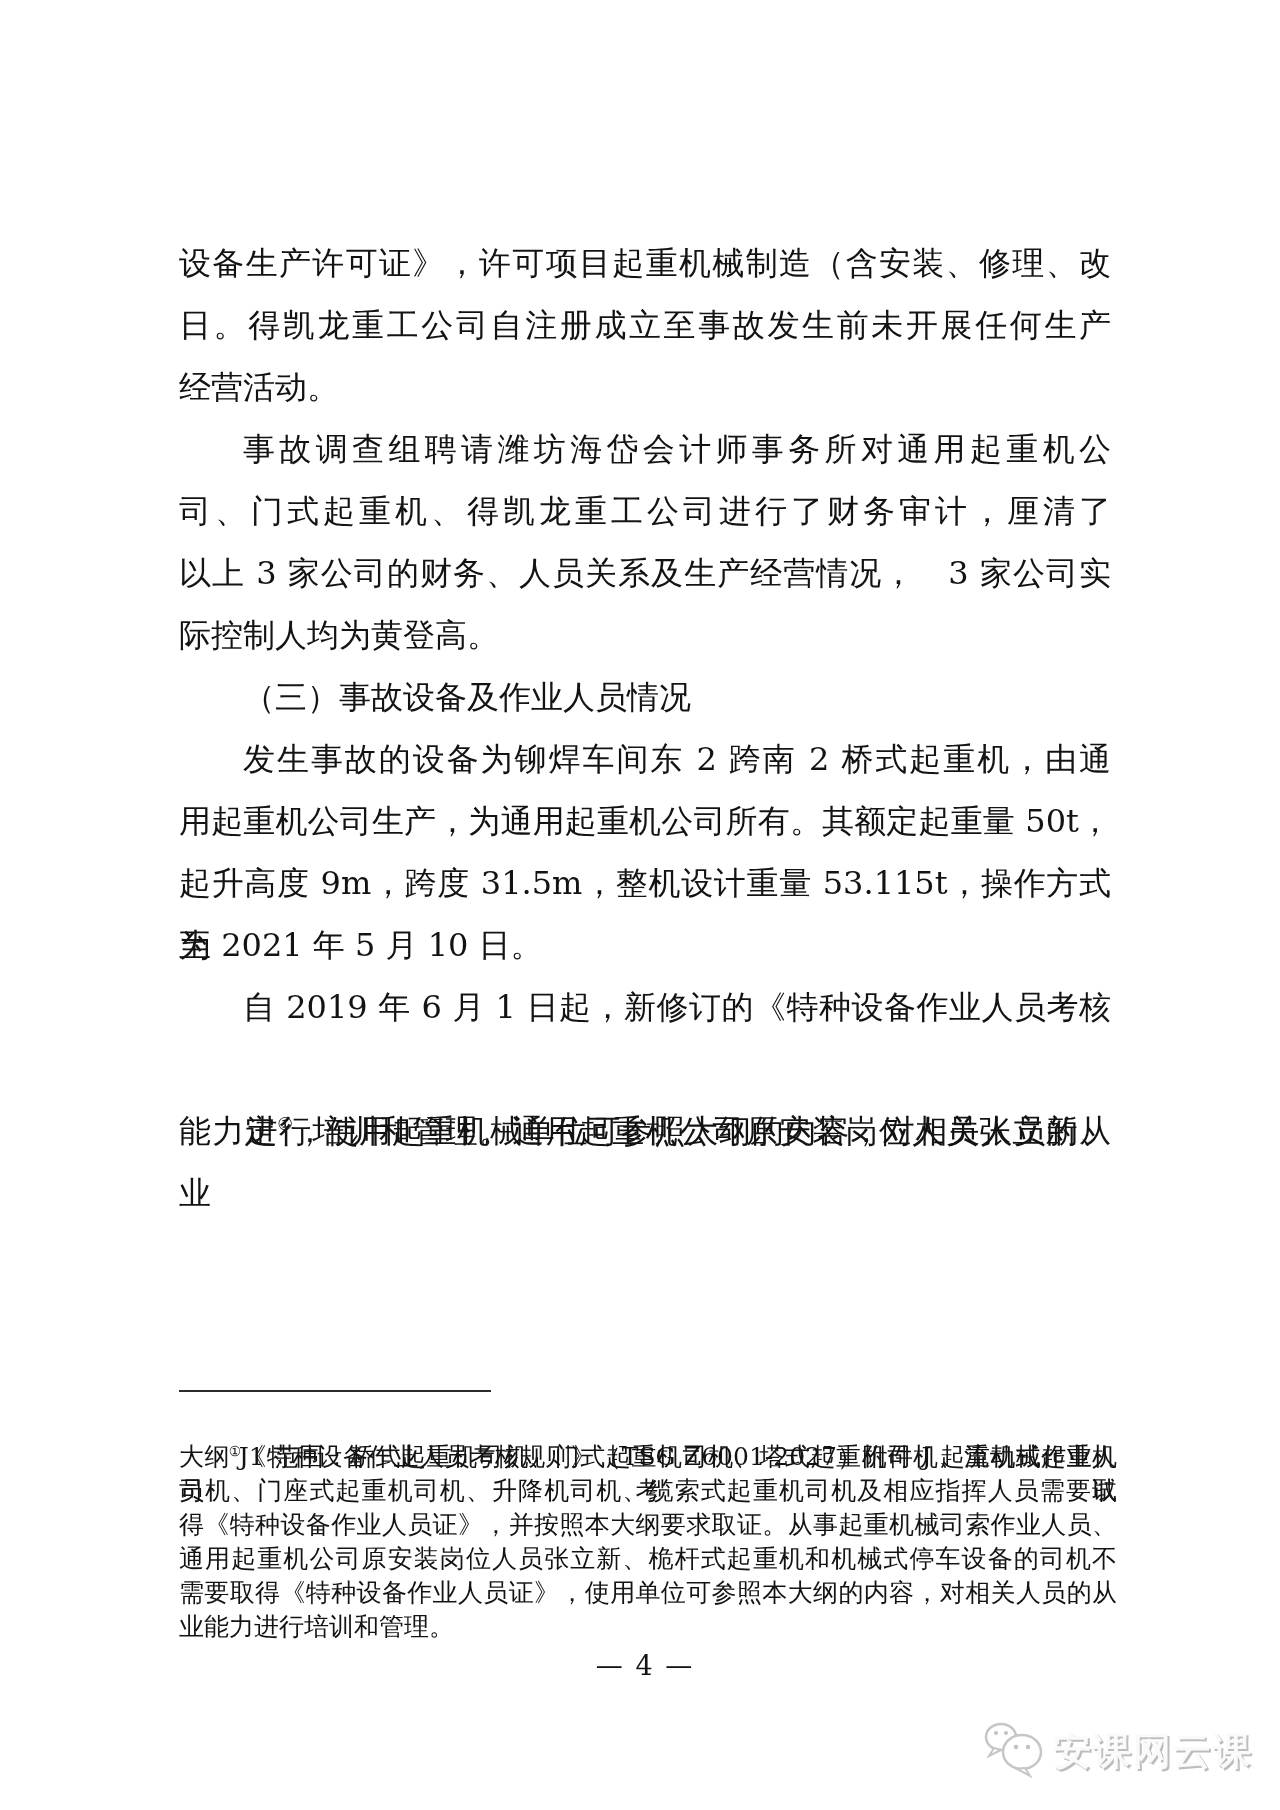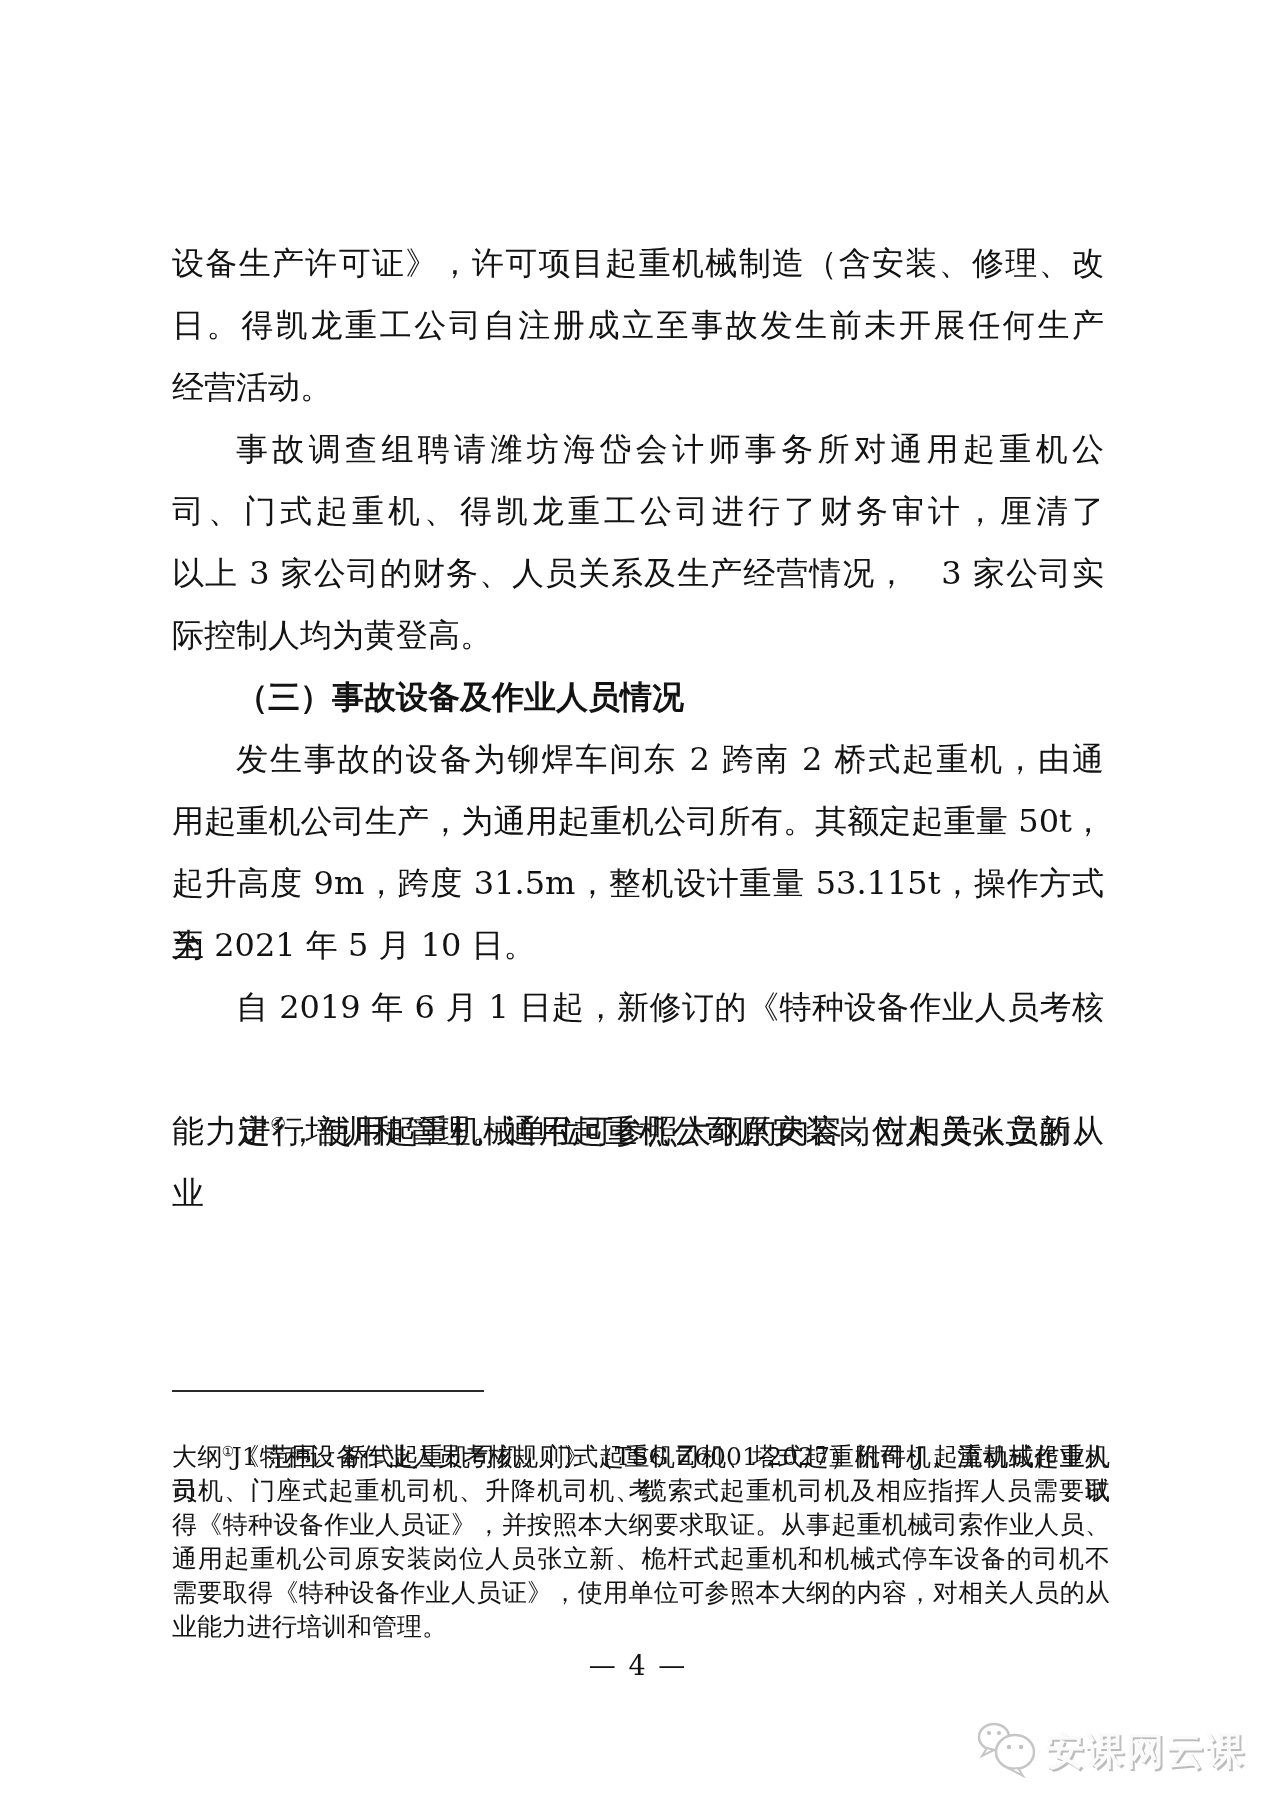--- a/index.html
+++ b/index.html
@@ -4,36 +4,37 @@
 <style>
   html, body { margin: 0; padding: 0; background: #ffffff; }
   .page {
     position: relative;
     width: 1248px;
     height: 1810px;
     background: #ffffff;
     color: #131313;
     font-family: "DejaVu Serif", "Liberation Serif", serif;
     overflow: hidden;
+    margin-left: 7px;
   }
   .doc-body {
     position: absolute;
     left: 172px;
     top: 232px;
     width: 932px;
     font-size: 32px;
   }
   .ln {
     height: 62px;
     line-height: 62px;
     white-space: pre-wrap;
   }
   .j { text-align: justify; text-align-last: justify; }
   .ind { text-indent: 2em; }
-  .head { font-weight: bold; }
+  .head { font-weight: normal; }
   sup.ref {
     font-size: 0.55em;
     vertical-align: super;
     line-height: 0;
   }
   .fn-divider {
     position: absolute;
     left: 172px;
     top: 1390px;
     width: 312px;

